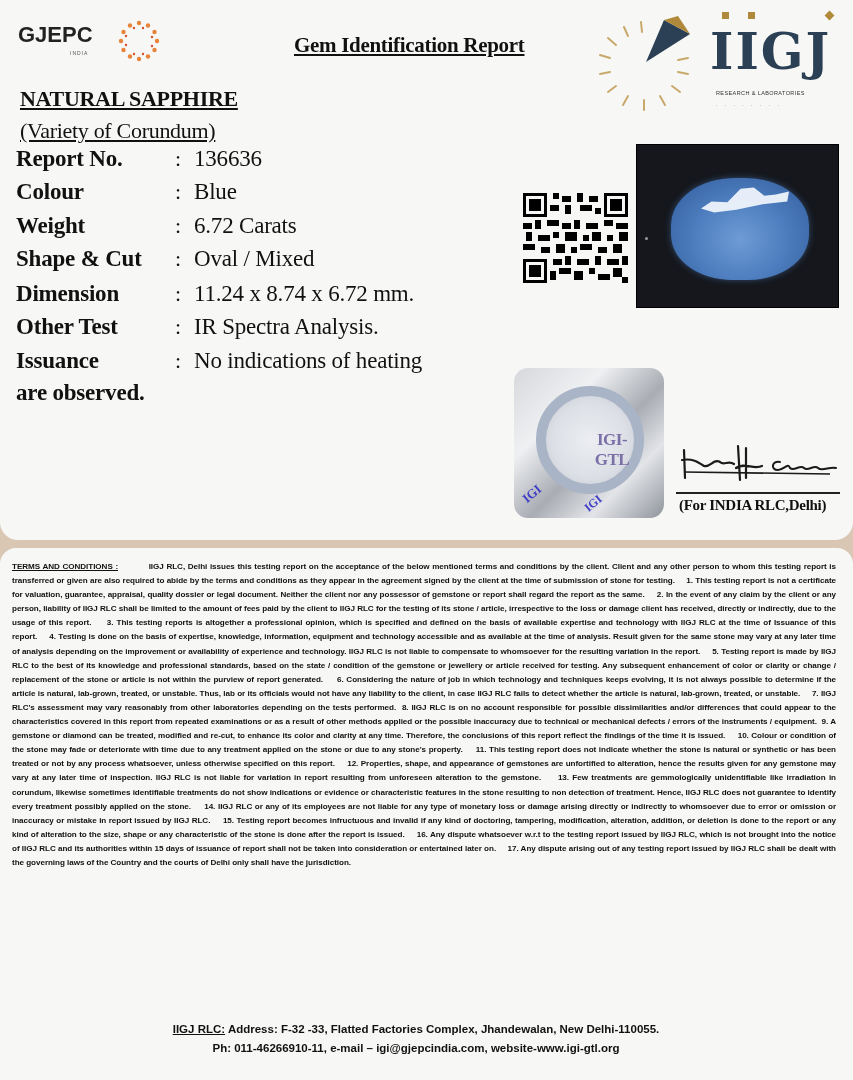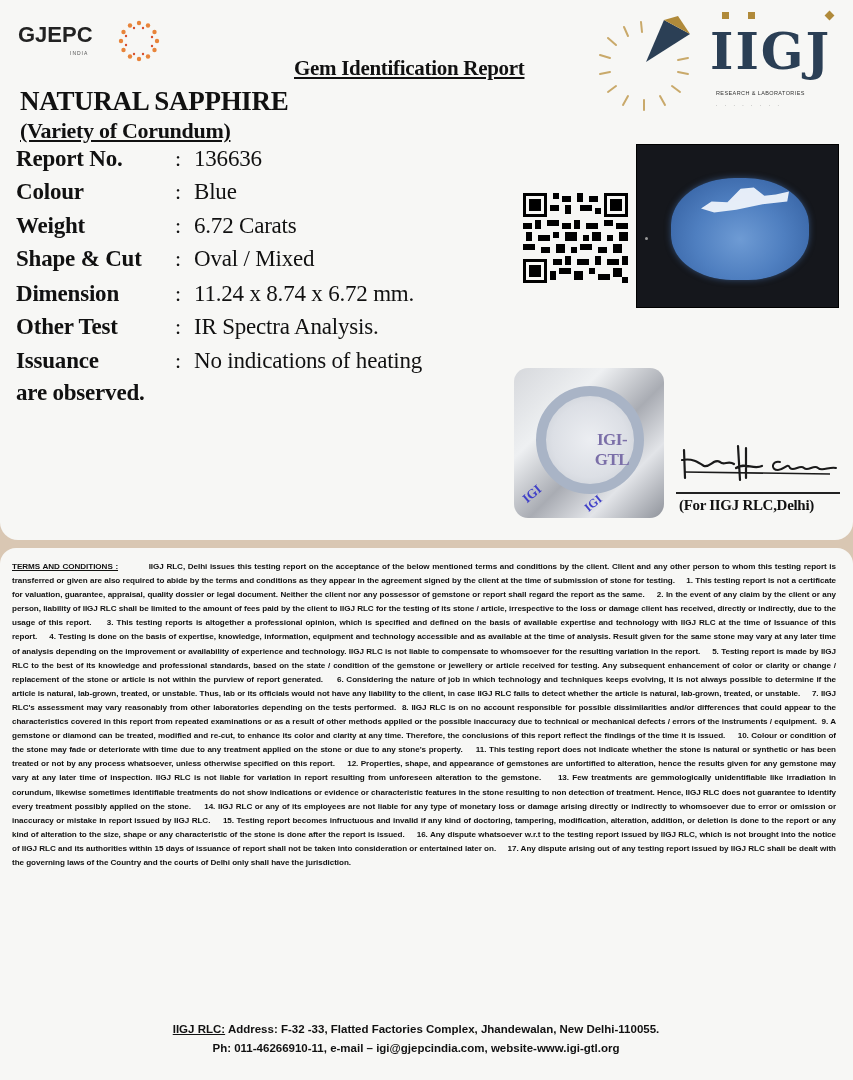--- a/index.html
+++ b/index.html
@@ -21,38 +21,37 @@
   
   .gjepc { position: absolute; left: 18px; top: 22px; }
   .gjepc-text { font-family: "Liberation Sans", sans-serif; font-size: 22px; font-weight: 700; color: #222; letter-spacing: 0px; }
   .gjepc-sub { position: absolute; left: 52px; top: 28px; font-size: 5px; font-family: "Liberation Sans", sans-serif; color: #555; letter-spacing: 1px; }
   .gjepc-ring { position: absolute; left: 98px; top: -4px; width: 46px; height: 46px; }
 
   .report-title {
     position: absolute; left: 294px; top: 33px;
     font-size: 21px; font-weight: 700; text-decoration: underline;
     letter-spacing: -0.3px;
-    margin-top: 23px;
   }
 
   
   .iigj { position: absolute; left: 598px; top: 6px; width: 250px; height: 110px; }
   .iigj-burst { position: absolute; left: 0; top: 6px; width: 92px; height: 100px; }
   .iigj-text { position: absolute; left: 112px; top: 16px; font-family: "DejaVu Serif", serif; font-size: 50px; font-weight: 700; color: #2b3f55; letter-spacing: 2px; }
   .iigj-sub1 { position: absolute; left: 118px; top: 84px; font-size: 5.5px; font-family: "Liberation Sans", sans-serif; color: #333; letter-spacing: 0.4px; }
   .iigj-sub2 { position: absolute; left: 118px; top: 95px; font-size: 5px; font-family: "Liberation Sans", sans-serif; color: #666; letter-spacing: 3px; }
   .gold-dot { position: absolute; width: 7px; height: 7px; background: #b08a3a; }
 
   .stone-name {
     position: absolute; left: 20px; top: 86px;
-    font-size: 27px; font-weight: 700; letter-spacing: -0.3px;
+    font-size: 22px; font-weight: 700; text-decoration: underline; letter-spacing: -0.3px;
   }
   .variety {
     position: absolute; left: 20px; top: 118px;
-    font-size: 22px; font-weight: 700; text-decoration: underline; letter-spacing: -0.3px;
+    font-size: 22px; font-weight: 400; text-decoration: underline; letter-spacing: -0.3px;
   }
 
   .fields { position: absolute; left: 16px; top: 146px; }
   .row { position: absolute; left: 0; height: 30px; white-space: nowrap; }
   .row .lbl { position: absolute; left: 0; font-size: 23px; font-weight: 700; letter-spacing: -0.2px; }
   .row .colon { position: absolute; left: 159px; font-size: 22px; }
   .row .val { position: absolute; left: 178px; font-size: 23px; letter-spacing: -0.2px; }
   .date { position: absolute; left: 340px; top: 152px; font-size: 23px; letter-spacing: -0.2px; }
   .date b { font-weight: 700; }
   .comment-cont { position: absolute; left: 16px; top: 380px; font-size: 23px; font-weight: 700; letter-spacing: -0.2px; }
@@ -304,21 +303,21 @@
     <div class="holo-igi1">IGI</div>
     <div class="holo-igi2">IGI</div>
   </div>
 
   <svg class="signature" viewBox="0 0 160 48">
     <path d="M4 12 L5 40 M2 22 C12 20 18 24 24 28 C30 30 34 20 40 24 C44 28 48 22 54 26 M58 8 L60 42 M66 10 L66 40 M56 30 C64 24 74 32 82 28" stroke="#1a1a1a" stroke-width="2.2" fill="none" stroke-linecap="round"></path>
     <path d="M100 24 C92 22 90 32 98 32 C104 32 108 24 110 30 C114 34 120 26 124 30 C128 34 134 26 138 30 C142 34 150 28 156 30" stroke="#1a1a1a" stroke-width="2" fill="none" stroke-linecap="round"></path>
     <path d="M4 34 L150 36" stroke="#1a1a1a" stroke-width="1.6" fill="none"></path>
   </svg>
   <div class="sig-line"></div>
-  <div class="sig-label">(For IIGJ RLC,Delhi)</div>
+  <div class="sig-label">(For INDIA RLC,Delhi)</div>
 </div>
 
 <div id="back" class="card">
   <div class="terms">
     <span class="terms-head">TERMS AND CONDITIONS :</span>
     <p>IIGJ RLC, Delhi issues this testing report on the acceptance of the below mentioned terms and conditions by the client. Client and any other person to whom this testing report is transferred or given are also required to abide by the terms and conditions as they appear in the agreement signed by the client at the time of submission of stone for testing.</p>&nbsp;&nbsp;&nbsp;&nbsp;
     <p>1. This testing report is not a certificate for valuation, guarantee, appraisal, quality dossier or legal document. Neither the client nor any possessor of gemstone or report shall regard the report as the same.</p>&nbsp;&nbsp;&nbsp;&nbsp;
     <p>2. In the event of any claim by the client or any person, liability of IIGJ RLC shall be limited to the amount of fees paid by the client to IIGJ RLC for the testing of its stone / article, irrespective to the loss or damage client has received, directly or indirectly, due to the usage of this report.</p>&nbsp;&nbsp;&nbsp;&nbsp;
     <p>3. This testing reports is altogether a professional opinion, which is specified and defined on the basis of available expertise and technology with IIGJ RLC at the time of Issuance of this report.</p>&nbsp;&nbsp;&nbsp;&nbsp;
     <p>4. Testing is done on the basis of expertise, knowledge, information, equipment and technology accessible and as available at the time of analysis. Result given for the same stone may vary at any later time of analysis depending on the improvement or availability of experience and technology. IIGJ RLC is not liable to compensate to whomsoever for the resulting variation in the report.</p>&nbsp;&nbsp;&nbsp;&nbsp;

